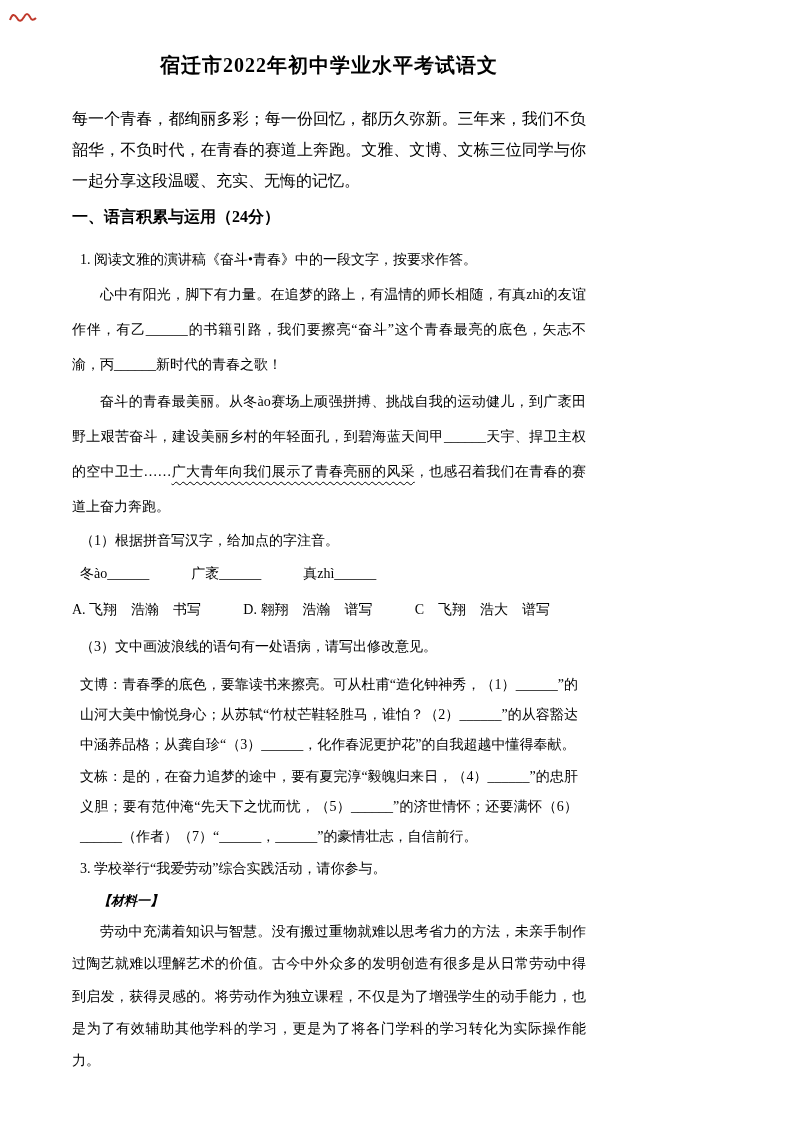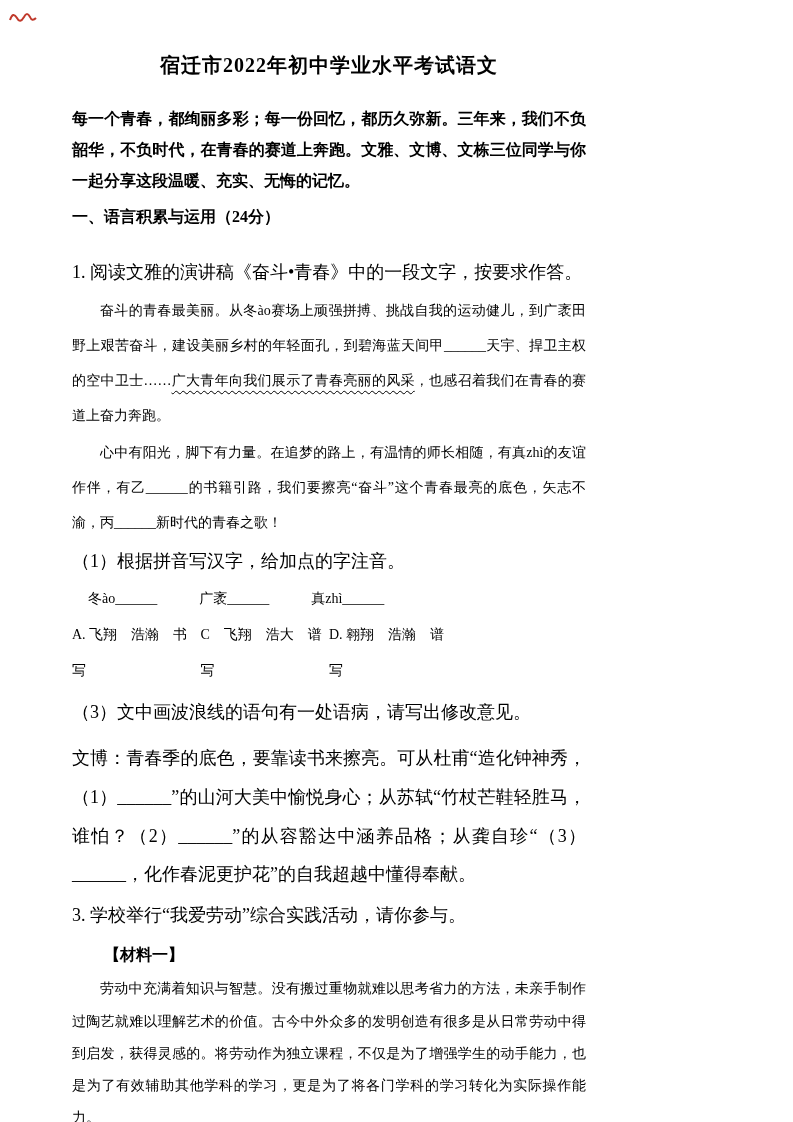--- a/index.html
+++ b/index.html
@@ -28,68 +28,69 @@
   }
   .title {
     text-align: center;
     font-size: 20px;
     font-weight: bold;
     letter-spacing: 1px;
     margin-bottom: 24px;
   }
   .intro {
     font-size: 16px;
-    font-weight: bold;
+    font-weight: normal;
     line-height: 1.95;
     text-align: justify;
     margin-bottom: 8px;
   }
   .section-heading {
     font-size: 16px;
     font-weight: bold;
-    margin: 10px 0 25px 0;
+    margin: 10px 0 17px 0;
   }
   .q {
-    font-size: 18px;
+    font-size: 14px;
     line-height: 2.15;
     text-align: justify;
-    margin: 2px 0;
+    margin: 2px 8px;
   }
   .kai {
     font-size: 14px;
     line-height: 2.5;
     text-indent: 2em;
     text-align: justify;
     margin: 0 0 2px 0;
   }
   .wavy {
     text-decoration: underline;
     text-decoration-style: wavy;
     text-decoration-thickness: 1px;
     text-underline-offset: 5px;
   }
   .pinyin-row {
     display: flex;
     gap: 3em;
     font-size: 14px;
     line-height: 2.3;
-    margin: 2px 16px;
+    margin: 2px 8px;
   }
   .options {
     display: grid;
-    grid-template-columns: 1fr 1fr 1fr 1fr;
+    grid-template-columns: 1fr 1fr 1fr;
     font-size: 14px;
     line-height: 2.55;
     margin: 0 0 4px 0;
   }
   .material-heading {
-    font-size: 16px;
+    font-size: 13px;
     font-weight: bold;
     line-height: 2.3;
     text-indent: 2em;
+    font-style: italic;
   }
   .material-text {
     font-size: 14px;
     line-height: 2.3;
     text-indent: 2em;
     text-align: justify;
     font-family: Liberation Mono, monospace;
   }
   .spacer-sm { height: 4px; }
 </style>
@@ -105,46 +106,47 @@
   </span>
 
   <h1 class="title">宿迁市2022年初中学业水平考试语文</h1>
 
   <p class="intro">每一个青春，都绚丽多彩；每一份回忆，都历久弥新。三年来，我们不负韶华，不负时代，在青春的赛道上奔跑。文雅、文博、文栋三位同学与你一起分享这段温暖、充实、无悔的记忆。</p>
 
   <h2 class="section-heading">一、语言积累与运用（24分）</h2>
 
   <p class="q">1. 阅读文雅的演讲稿《奋斗•青春》中的一段文字，按要求作答。</p>
 
+  <p class="kai">心中有阳光，脚下有力量。在追梦的路上，有温情的师长相随，有真zhì的友谊作伴，有乙______的书籍引路，我们要擦亮“奋斗”这个青春最亮的底色，矢志不渝，丙______新时代的青春之歌！</p>
+
   <p class="kai"><span>奋斗的青春最美丽。从冬ào赛场上顽强拼搏、挑战自我的运动健儿，到广袤田野上艰苦奋斗，建设美丽乡村的年轻面孔，到碧海蓝天间甲______天宇、捍卫主权的空中卫士……</span><span class="wavy">广大青年向我们展示了青春亮丽的风采</span><span>，也感召着我们在青春的赛道上奋力奔跑。</span></p>
-
-  <p class="kai">心中有阳光，脚下有力量。在追梦的路上，有温情的师长相随，有真zhì的友谊作伴，有乙______的书籍引路，我们要擦亮“奋斗”这个青春最亮的底色，矢志不渝，丙______新时代的青春之歌！</p>
 
   <p class="q">（1）根据拼音写汉字，给加点的字注音。</p>
 
   <div class="pinyin-row">
     <span>冬ào______</span>
     <span>广袤______</span>
     <span>真zhì______</span>
   </div>
 
 
   <div class="options">
     <span>A. 飞翔　浩瀚　书写</span>
+    <span>D. 翱翔　浩瀚　谱写</span>
     <span>C　飞翔　浩大　谱写</span>
-    <span>D. 翱翔　浩瀚　谱写</span>
   </div>
 
   <p class="q">（3）文中画波浪线的语句有一处语病，请写出修改意见。</p>
 
   <div class="spacer-sm"></div>
 
 
   <p class="q">文博：青春季的底色，要靠读书来擦亮。可从杜甫“造化钟神秀，（1）______”的山河大美中愉悦身心；从苏轼“竹杖芒鞋轻胜马，谁怕？（2）______”的从容豁达中涵养品格；从龚自珍“（3）______，化作春泥更护花”的自我超越中懂得奉献。</p>
 
+  <p class="q">文栋：是的，在奋力追梦的途中，要有夏完淳“毅魄归来日，（4）______”的忠肝义胆；要有范仲淹“先天下之忧而忧，（5）______”的济世情怀；还要满怀（6）______（作者）（7）“______，______”的豪情壮志，自信前行。</p>
 
   <p class="q">3. 学校举行“我爱劳动”综合实践活动，请你参与。</p>
 
   <p class="material-heading">【材料一】</p>
 
   <p class="material-text">劳动中充满着知识与智慧。没有搬过重物就难以思考省力的方法，未亲手制作过陶艺就难以理解艺术的价值。古今中外众多的发明创造有很多是从日常劳动中得到启发，获得灵感的。将劳动作为独立课程，不仅是为了增强学生的动手能力，也是为了有效辅助其他学科的学习，更是为了将各门学科的学习转化为实际操作能力。</p>
 
 </div>
 
 </body></html>

